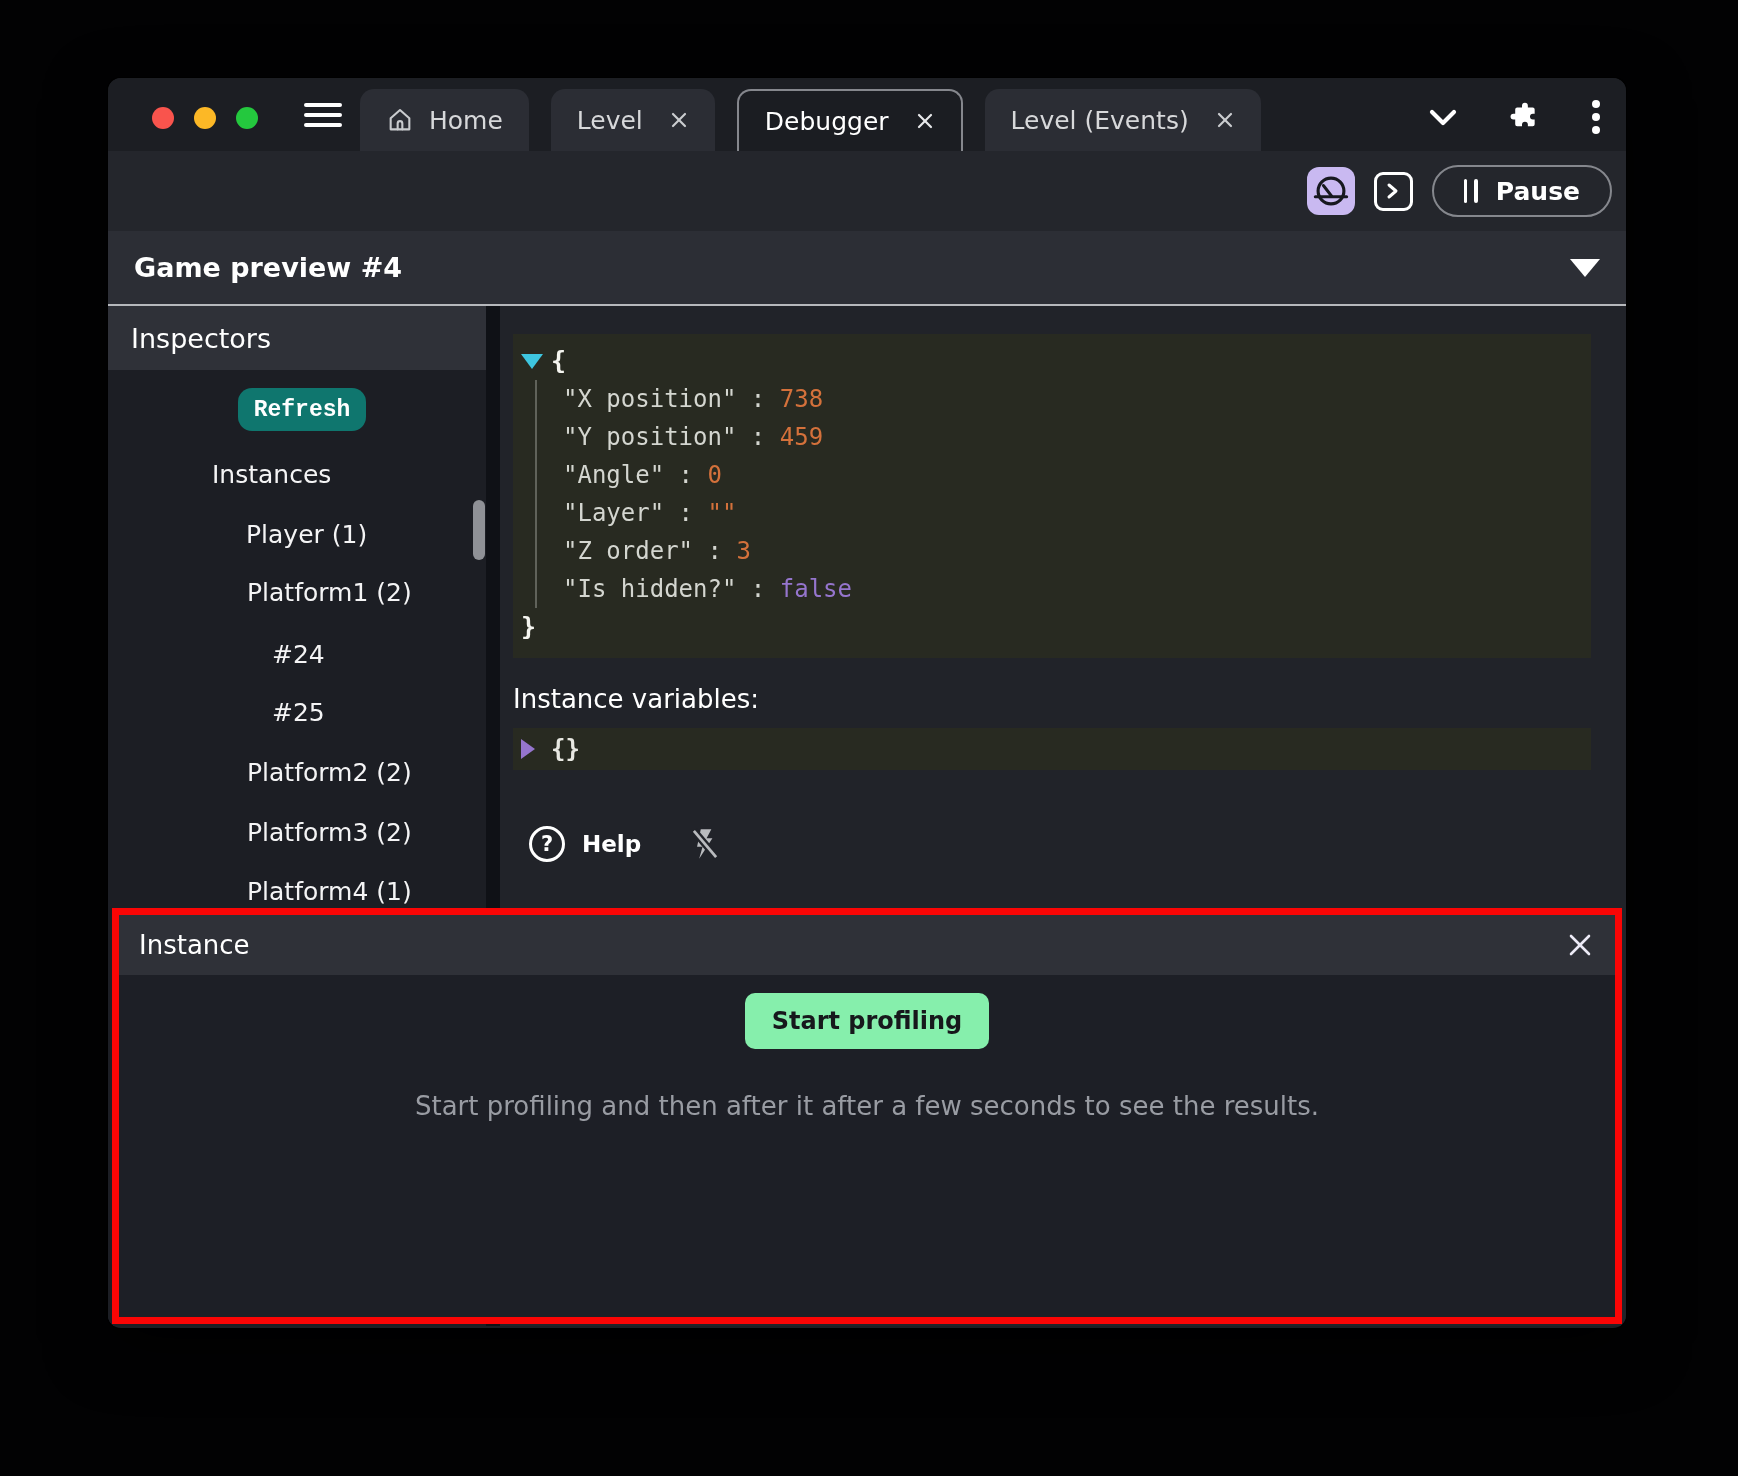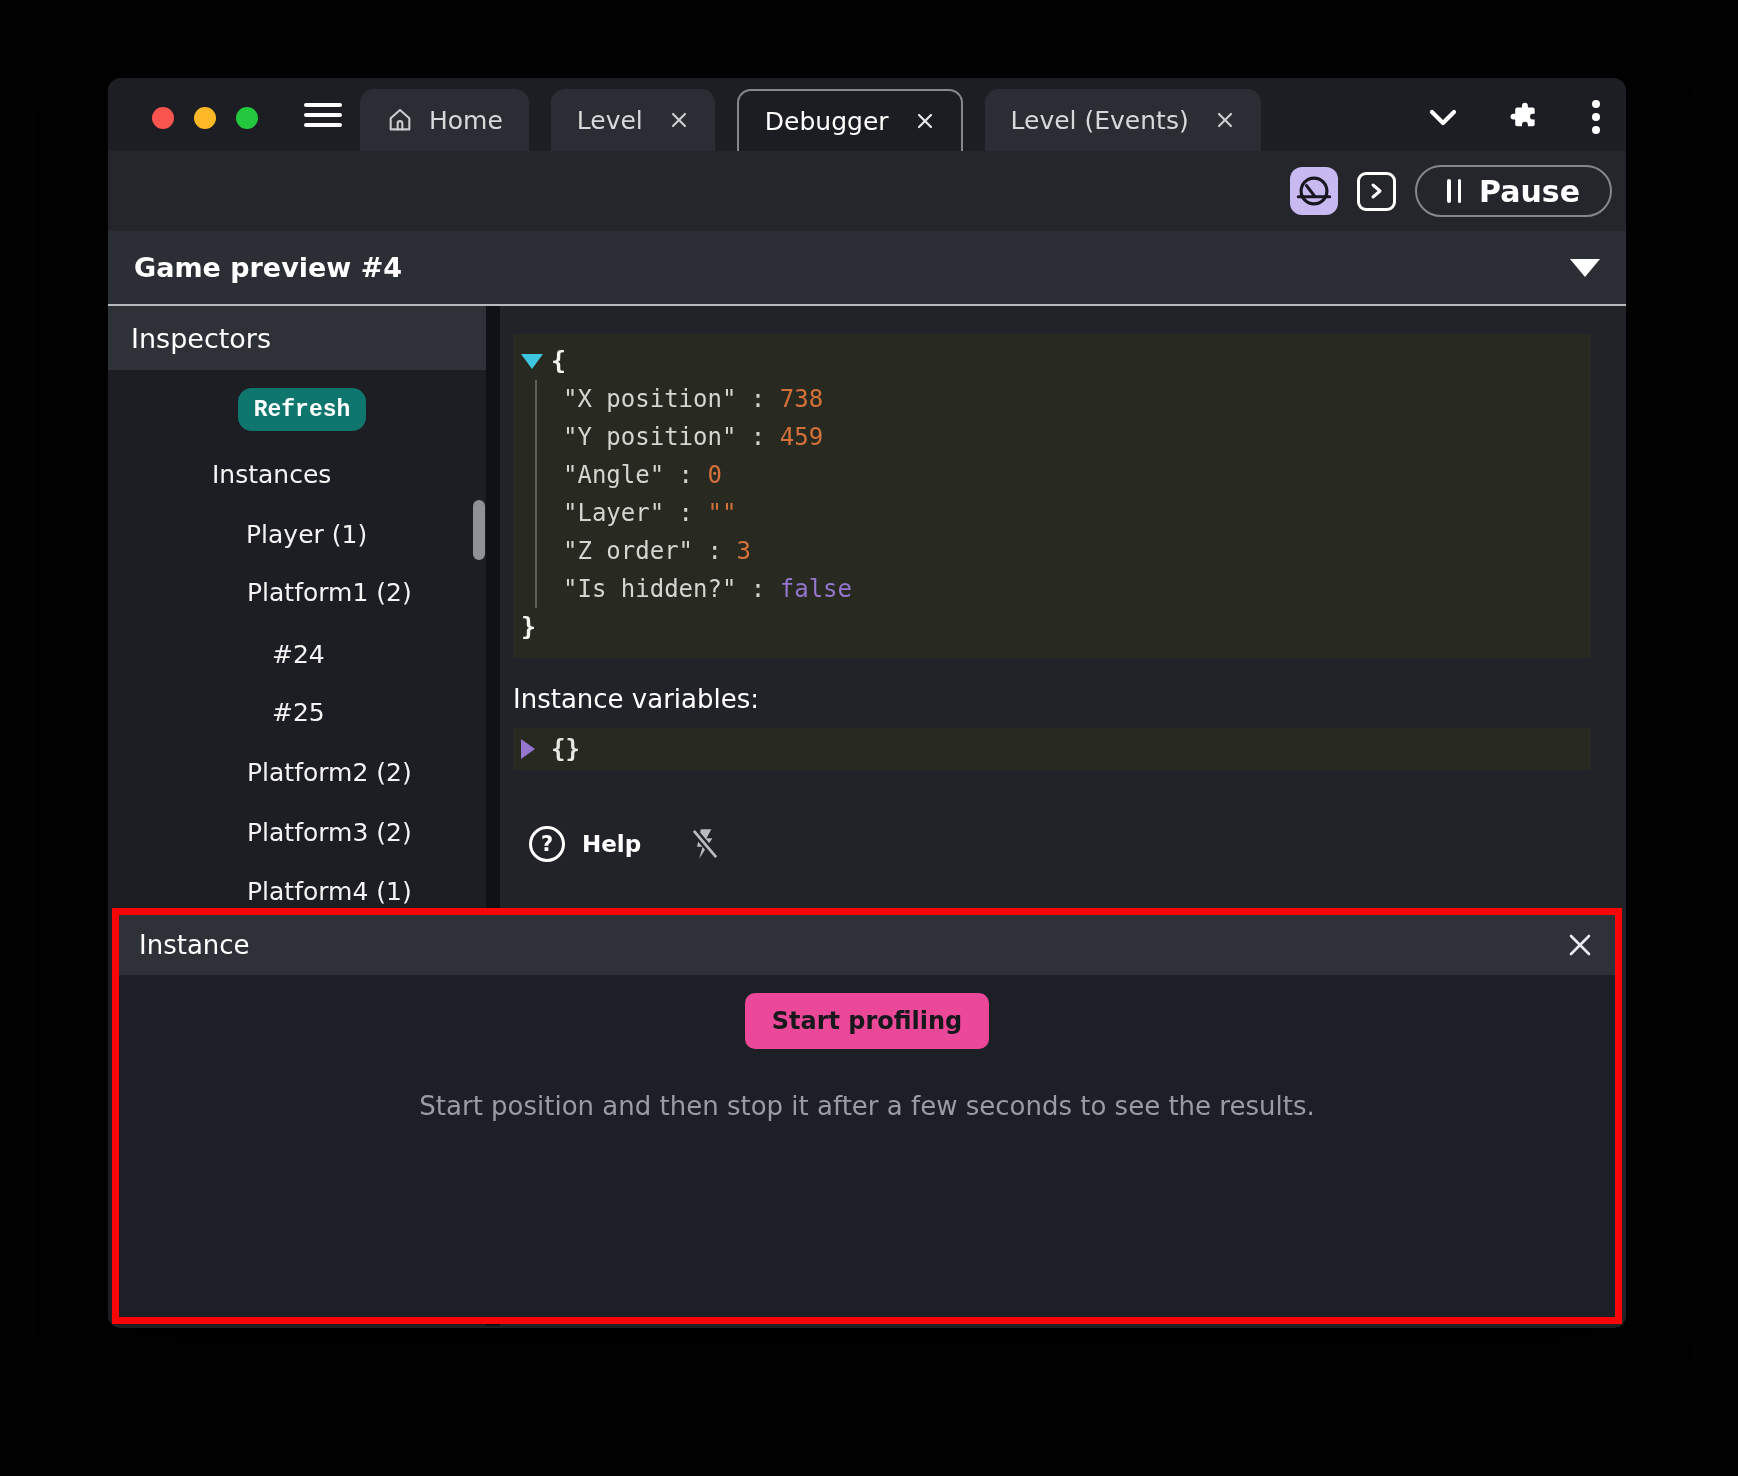--- a/index.html
+++ b/index.html
@@ -29,21 +29,21 @@
   .tab-home-icon{ margin-right:15px; display:flex; }
   .tabbar-right{ margin-left:auto; align-self:center; display:flex; align-items:center; gap:50px; padding-right:24px; margin-top:4px;}
 
   
   .toolbar{ height:80px; background:#24262c; display:flex; align-items:center; justify-content:flex-end; padding-right:14px; gap:19px; }
   .profiler-toggle{ width:48px; height:48px; border-radius:12px; background:#c9b9f1; display:flex; align-items:center; justify-content:center; cursor:pointer; }
   .console-btn{ width:39px; height:39px; border-radius:9px; border:3px solid #fff; display:flex; align-items:center; justify-content:center; cursor:pointer; }
   .pause-btn{ height:52px; border-radius:26px; border:2px solid #85878d; display:flex; align-items:center; padding:0 30px; gap:18px; cursor:pointer; }
   .pause-bars{ display:flex; gap:7px; }
   .pause-bars span{ display:block; width:3.5px; height:24px; background:#fff; border-radius:2px; }
-  .pause-label{ color:#fff; font-size:30px; font-weight:bold; }
+  .pause-label{ color:#fff; font-size:25px; font-weight:bold; }
 
   
   .gamerow{ height:75px; background:#2c2e35; border-bottom:2px solid #b6b8bc; display:flex; align-items:center; padding:0 26px; }
   .gamerow-title{ color:#fff; font-size:27px; font-weight:600; }
   .gamerow-caret{ margin-left:auto; width:0; height:0; border-left:15px solid transparent; border-right:15px solid transparent; border-top:18px solid #fff; cursor:pointer; }
 
   
   .content{ position:relative; height:1020px; display:flex; background:#212329; }
   .sidebar{ width:378px; background:#1c1e24; display:flex; flex-direction:column; }
   .sidebar-header{ height:64px; background:#2f3138; display:flex; align-items:center; padding-left:23px; color:#fff; font-size:27px; }
@@ -75,21 +75,21 @@
     color:#fff; font-size:21px; font-weight:bold; cursor:pointer; }
   .help-label{ margin-left:17px; color:#fff; font-size:23px; font-weight:bold; cursor:pointer; }
   .flash-off{ margin-left:46px; cursor:pointer; display:flex; }
 
   
   .profiler{ position:absolute; left:4px; right:4px; bottom:4px; top:830px; border:7px solid #fa0505; background:#1d1f26; }
   .profiler-header{ height:60px; background:#2f3138; display:flex; align-items:center; padding:0 20px; }
   .profiler-title{ color:#fff; font-size:26px; }
   .profiler-close{ margin-left:auto; cursor:pointer; display:flex; }
   .profiler-body{ text-align:center; }
-  .start-btn{ margin-top:18px; background:#ec4899; color:#17181c; border:none; border-radius:10px;
+  .start-btn{ margin-top:18px; background:#86efac; color:#17181c; border:none; border-radius:10px;
     padding:14px 27px; font-size:24px; font-weight:bold; font-family:inherit; cursor:pointer; }
   .profiler-desc{ margin-top:42px; color:#999ca3; font-size:26px; }
 
   svg{ display:block; }
 </style>
 </head>
 <body>
 
 <div class="window">
 
@@ -258,17 +258,17 @@
       <span class="profiler-title">Instance</span>
       <span class="profiler-close">
         <svg width="30" height="30" viewBox="0 0 30 30" stroke="#eceaf6" stroke-width="2.6" stroke-linecap="round">
             <line x1="6" y1="6" x2="24" y2="24"></line>
             <line x1="24" y1="6" x2="6" y2="24"></line>
           </svg>
       </span>
     </div>
     <div class="profiler-body">
       <button class="start-btn">Start profiling</button>
-      <div class="profiler-desc">Start position and then stop it after a few seconds to see the results.</div>
+      <div class="profiler-desc">Start profiling and then after it after a few seconds to see the results.</div>
     </div>
   </div>
 
 </div>
 
 </body></html>

